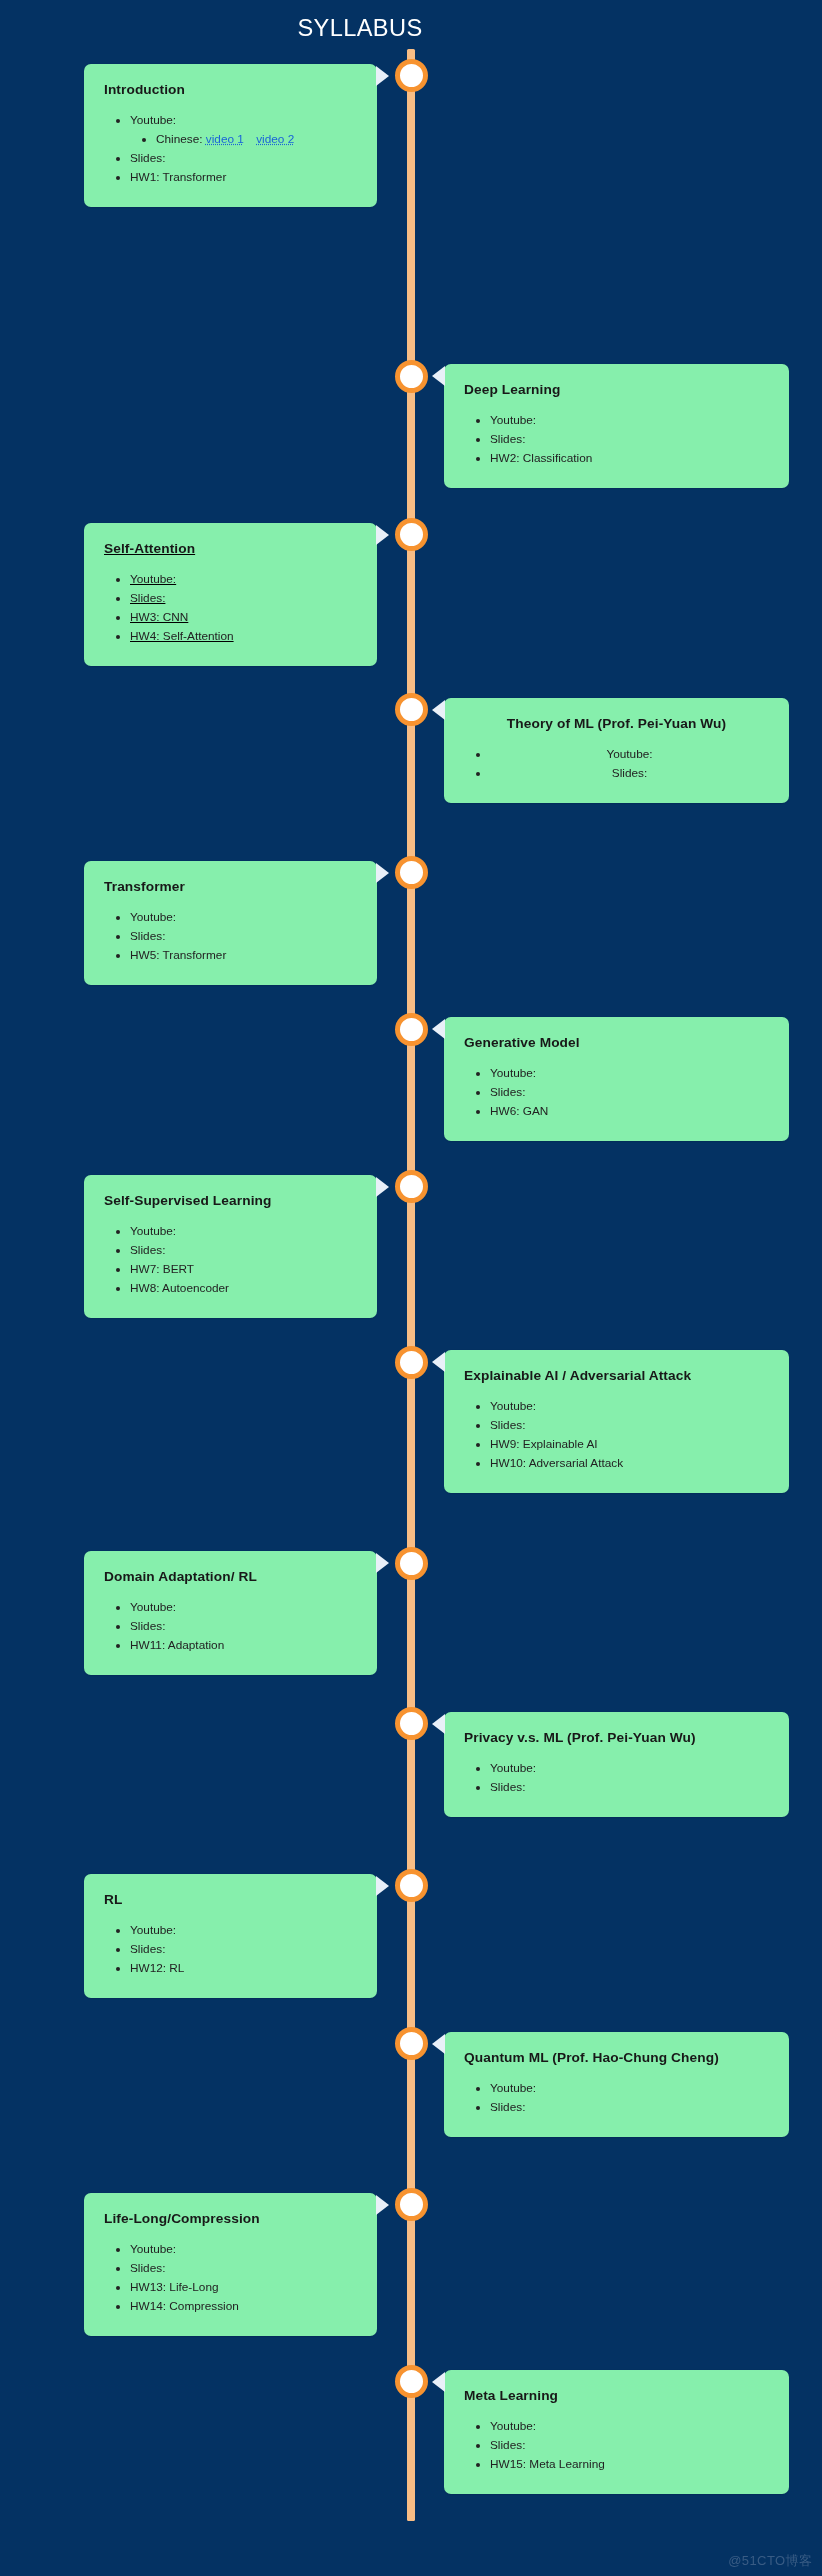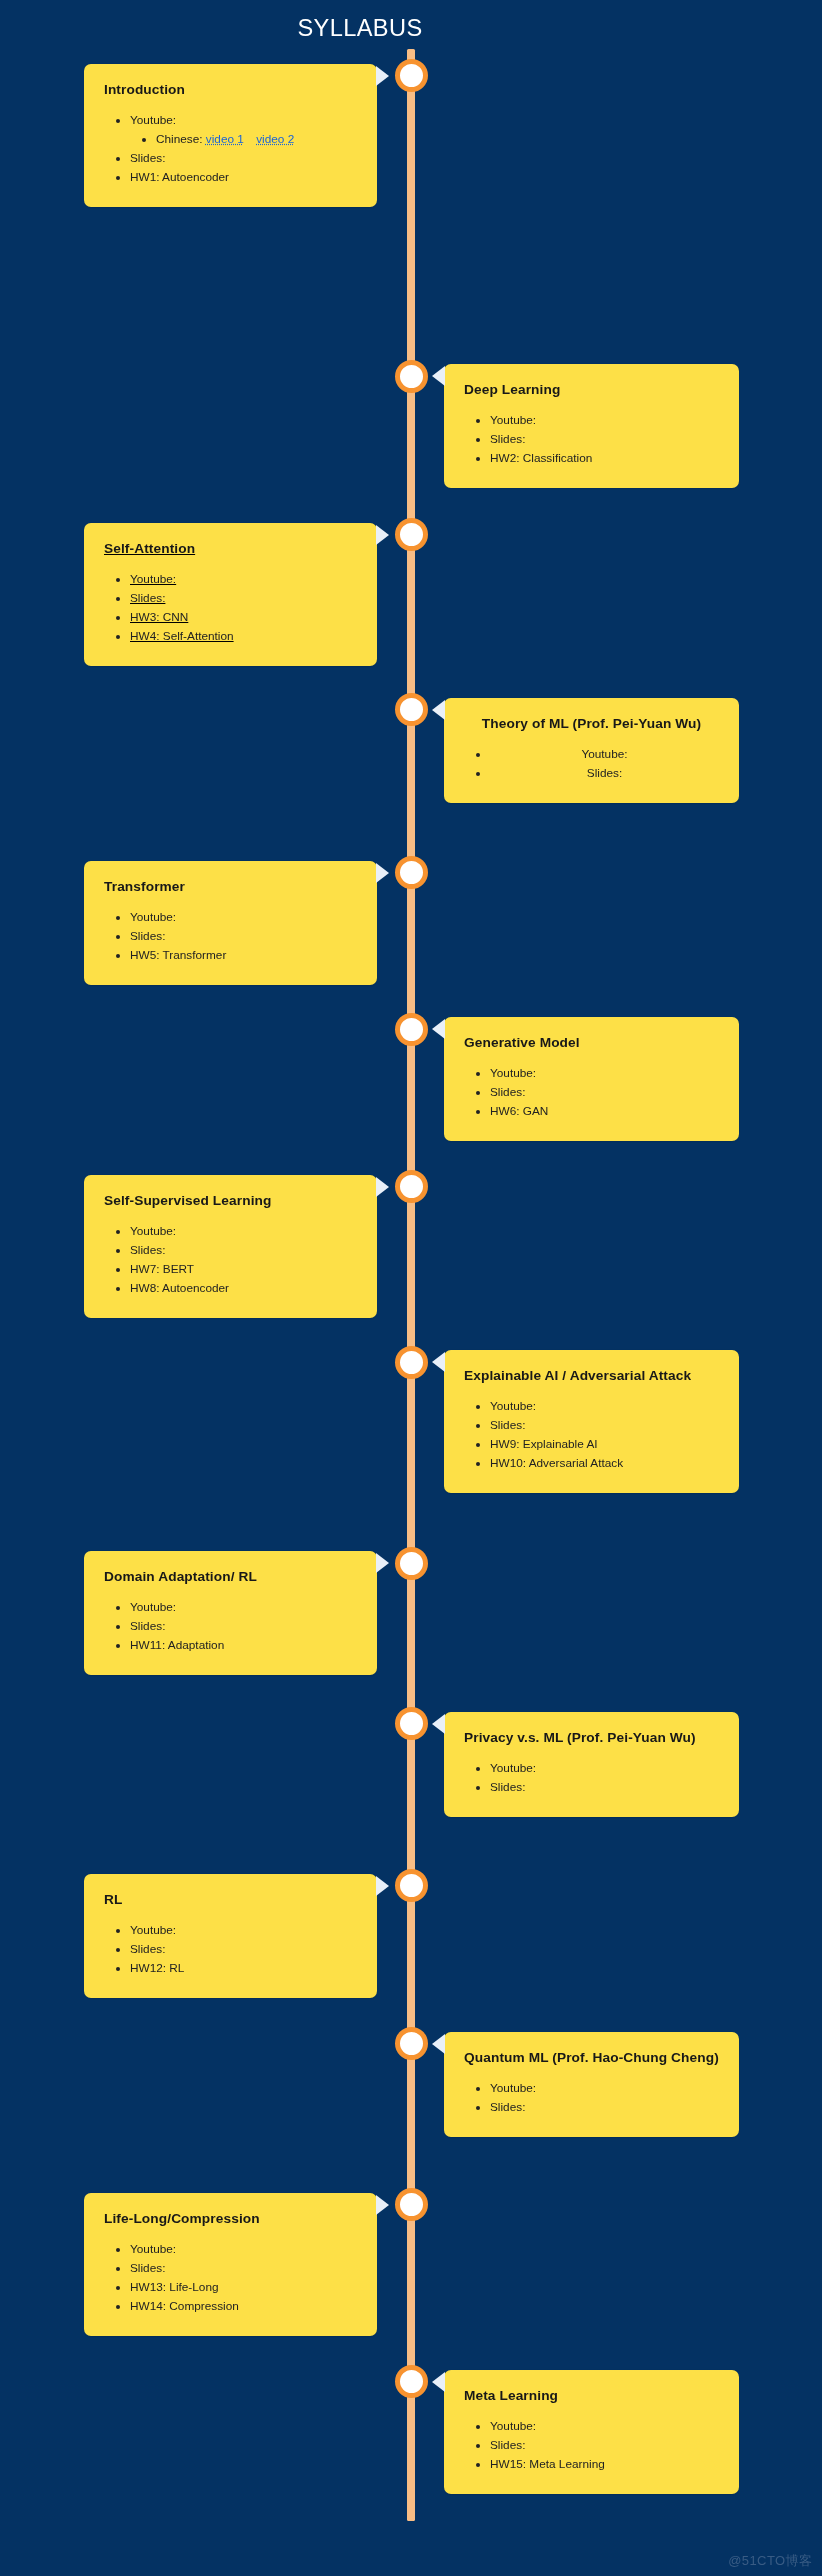--- a/index.html
+++ b/index.html
@@ -48,29 +48,29 @@
     border-radius: 50%;
     background: #ffffff;
     border: 5.3px solid #f79330;
     box-sizing: border-box;
     z-index: 6;
   }
 
   
   .card {
     position: absolute;
-    background: #fde047;
+    background: #86efac;
     border-radius: 6.9px;
     box-sizing: border-box;
     padding: 16px 20px 20px 20px;
     z-index: 4;
     box-shadow: 0 0.8px 1.5px rgba(0,0,0,0.10);
   }
   .card.left  { left: 84px;  width: 293px; }
-  .card.right { left: 444px;  width: 295px; }
+  .card.right { left: 444px;  width: 345px; }
 
   
   .card-pointer {
     position: absolute;
     width: 0;
     height: 0;
     border-top: 10px solid transparent;
     border-bottom: 10px solid transparent;
   }
   .card.left .card-pointer {
@@ -138,21 +138,21 @@
 
 <div id="timeline-root">
     <div class="card left" style="top: 64px;">
       <div class="card-pointer" style="top: 1.5px;"></div>
       <div class="card-title">Introduction</div>
       <ul>
         <li><span>Youtube:</span><ul>
             <li><span>Chinese:</span> <span class="lnk">video 1</span> <span class="lnk">video 2</span></li>
           </ul></li>
         <li><span>Slides:</span></li>
-        <li><span>HW1: Autoencoder</span></li>
+        <li><span>HW1: Transformer</span></li>
       </ul>
     </div>
     <div class="timeline-node" style="top: 59px;"></div>
     <div class="card right" style="top: 364px;">
       <div class="card-pointer" style="top: 1.5px;"></div>
       <div class="card-title">Deep Learning</div>
       <ul>
         <li><span>Youtube:</span></li>
         <li><span>Slides:</span></li>
         <li><span>HW2: Classification</span></li>

